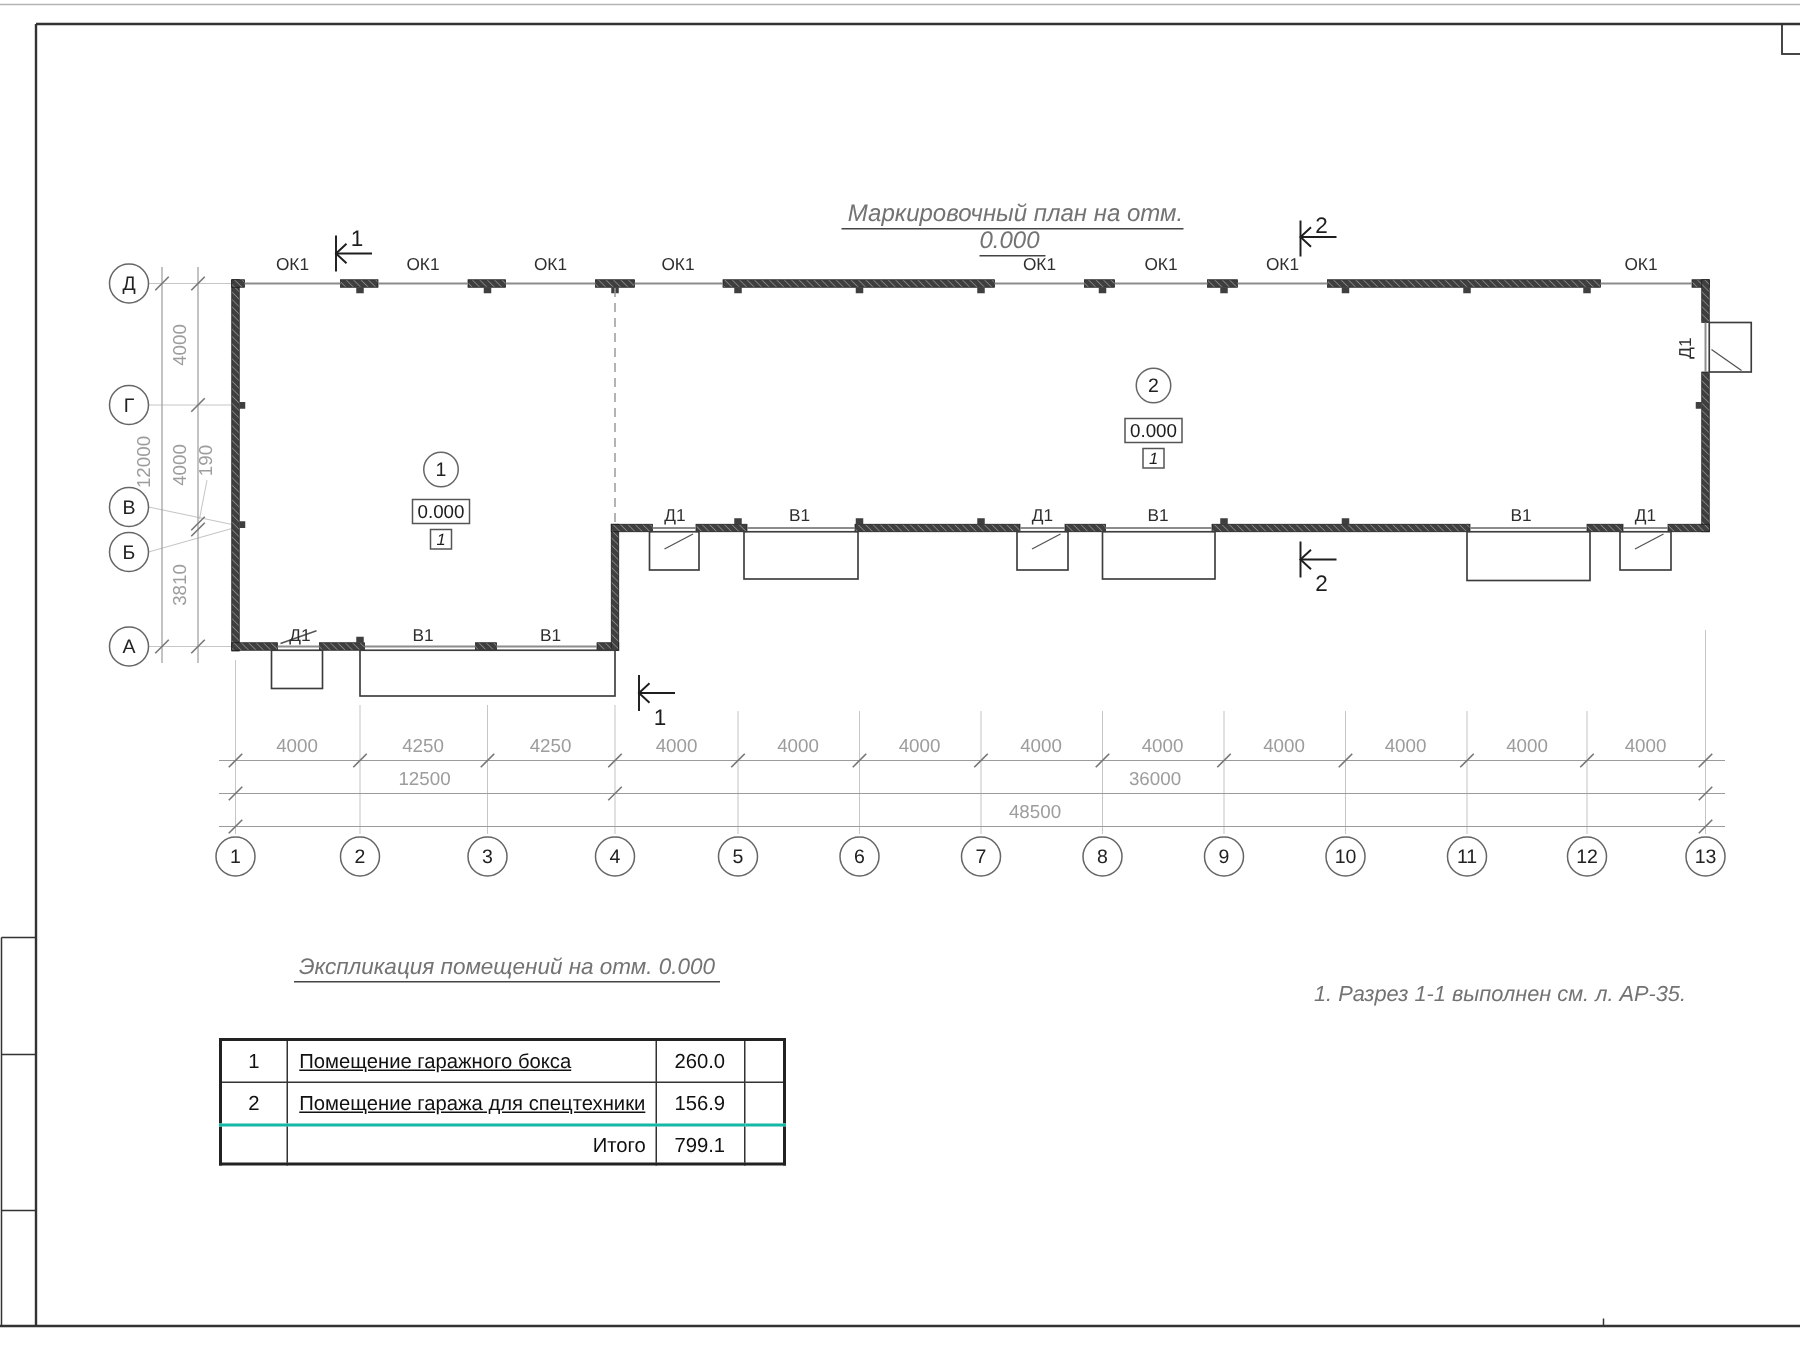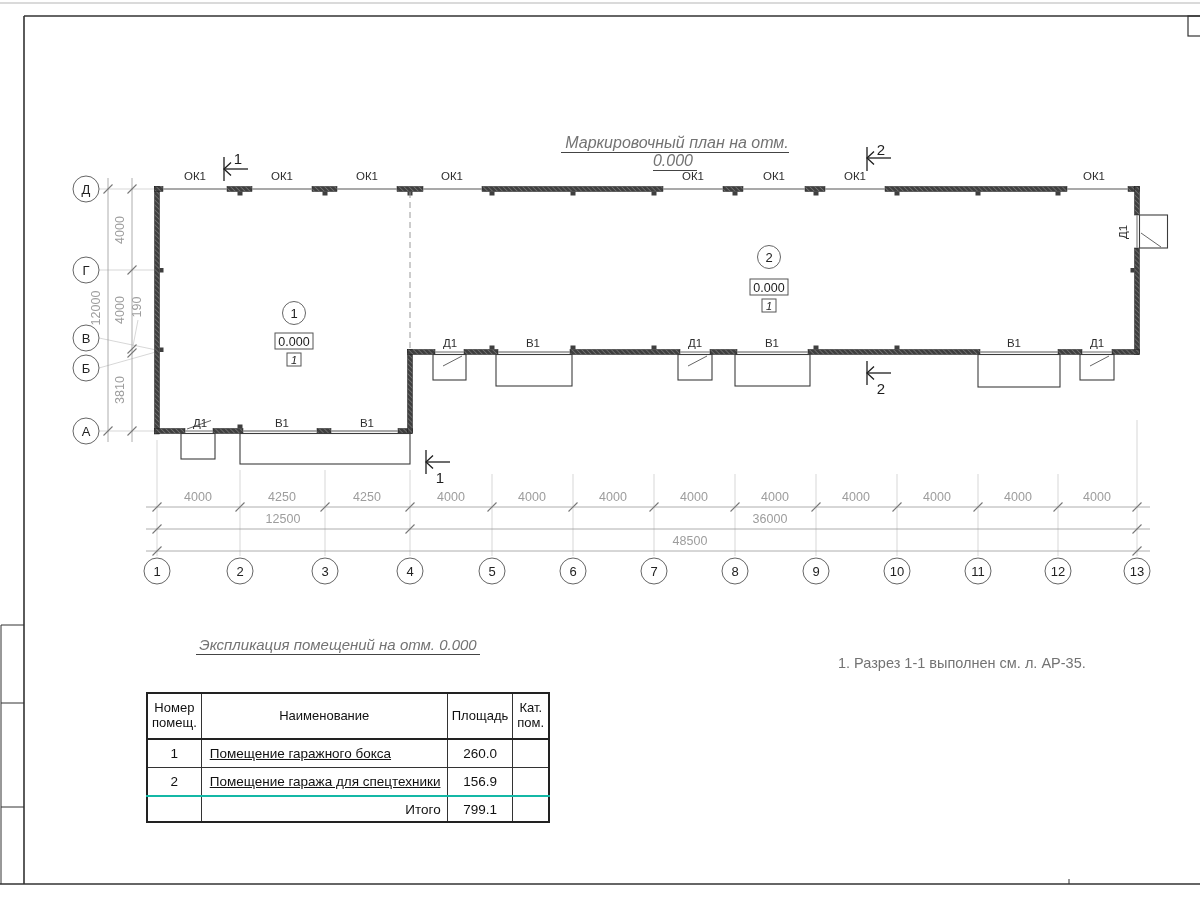--- a/index.html
+++ b/index.html
@@ -23,21 +23,21 @@
   .sec{stroke:#1e1e1e;stroke-width:1.3;fill:none;}
   .bub{fill:#fff;stroke:#666;stroke-width:1;}
   .frame{stroke:#333;stroke-width:1.6;}
   .frame2{stroke:#333;stroke-width:1;}
 
   .overlay{position:absolute;color:#737373;}
   .plan-title{left:540px;top:134px;width:270px;text-align:center;font-style:italic;font-size:16px;}
   .plan-title span{border-bottom:1px solid #444;padding:0 4px 1px 4px;}
   .expl-title{left:188px;top:636px;width:300px;text-align:center;font-style:italic;font-size:15px;}
   .expl-title span{border-bottom:1px solid #444;padding:0 3px 1px 3px;}
-  .note{left:838px;top:655px;font-size:14.5px;}
+  .note{left:876px;top:655px;font-size:14.5px;font-style:italic;}
   table.expl{position:absolute;left:146px;top:692px;border-collapse:collapse;
              font-size:13.5px;color:#111;table-layout:fixed;}
   table.expl td{border:1px solid #333;padding:0 4px;text-align:center;overflow:hidden;}
   table.expl tr.hd td{height:44px;font-size:13px;line-height:1.15;border-bottom:2px solid #222;}
   table.expl tr.rw td{height:27px;}
   table.expl tr.tt td{height:24px;border-top:2px solid #14b8a6;}
   table.expl td.nm{text-align:left;padding-left:8px;text-decoration:underline;}
   table.expl td.rt{text-align:right;padding-right:6px;}
   table.expl{border:2px solid #222;}
 </style>
@@ -363,26 +363,20 @@
 <div class="overlay note">1. Разрез 1-1 выполнен см. л. АР-35.</div>
 
 <table class="expl">
   <colgroup>
         <col style="width:44px">
         <col style="width:246px">
         <col style="width:59px">
         <col style="width:27px">
       </colgroup>
   <tbody>
-        <tr class="hd">
-    <td>Номер помещ.</td>
-    <td>Наименование</td>
-    <td>Площадь</td>
-    <td>Кат. пом.</td>
-  </tr>
   <tr class="rw">
     <td>1</td>
     <td class="nm">Помещение гаражного бокса</td>
     <td>260.0</td>
     <td></td>
   </tr>
   <tr class="rw">
     <td>2</td>
     <td class="nm">Помещение гаража для спецтехники</td>
     <td>156.9</td>

